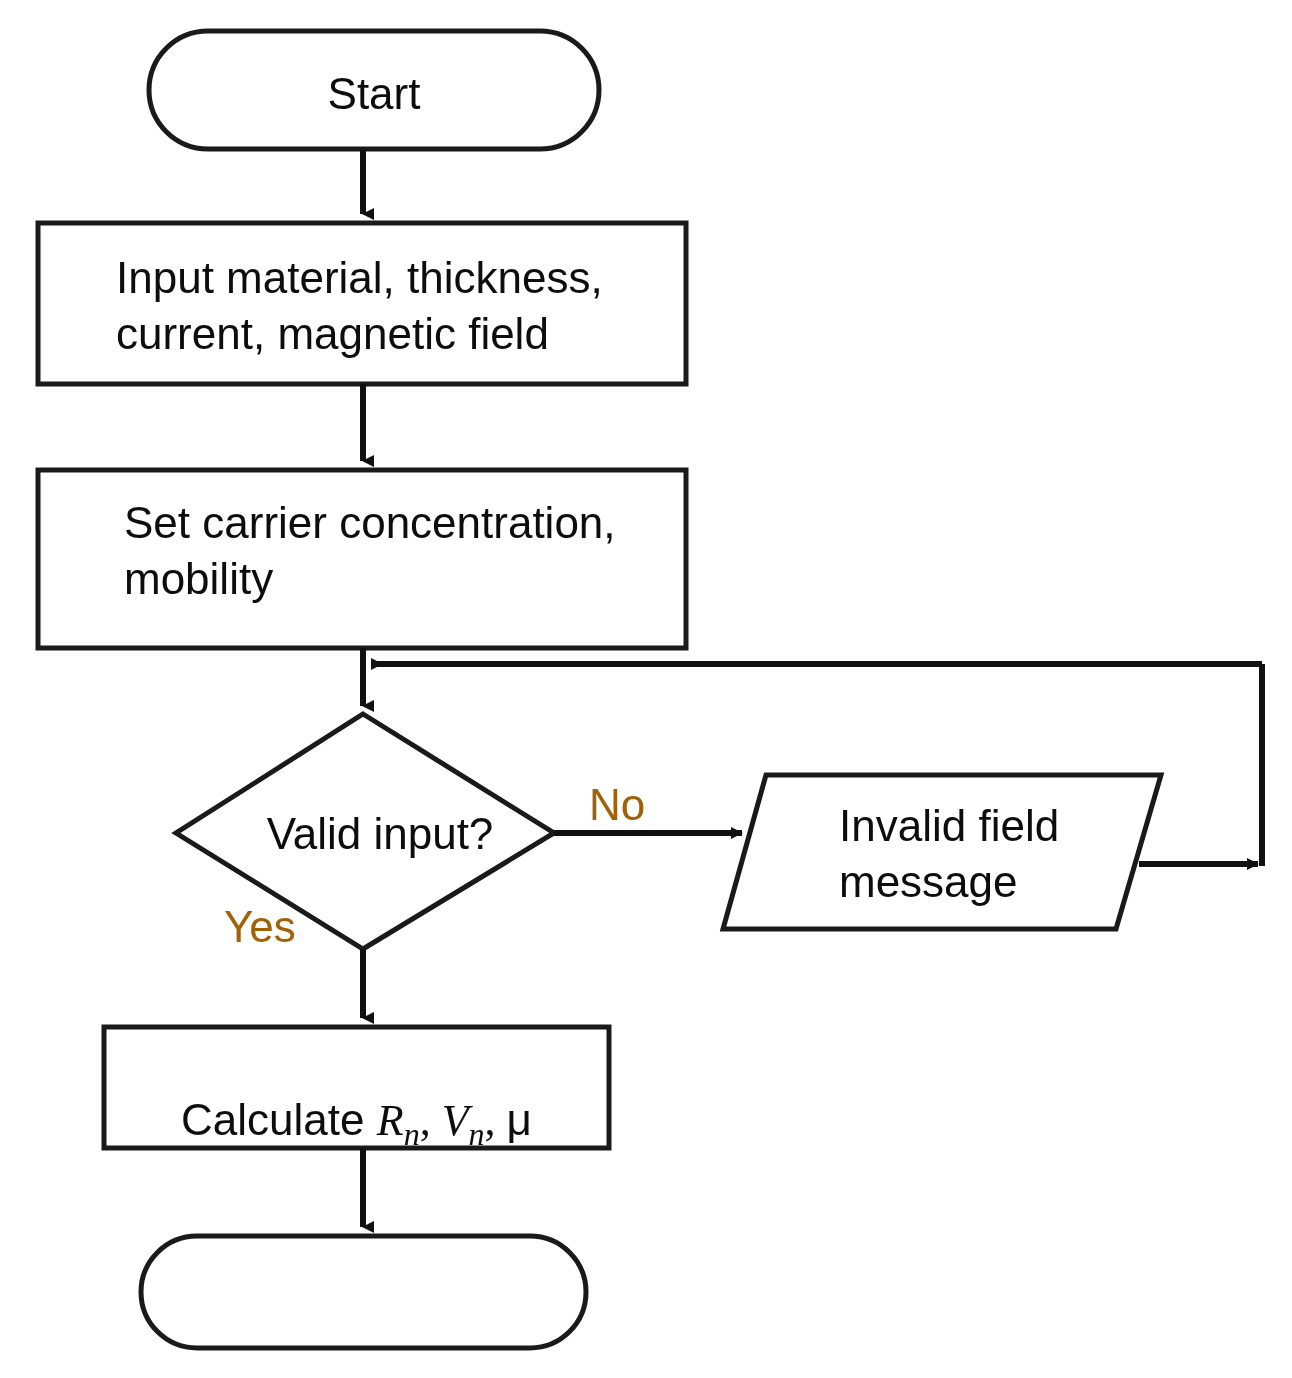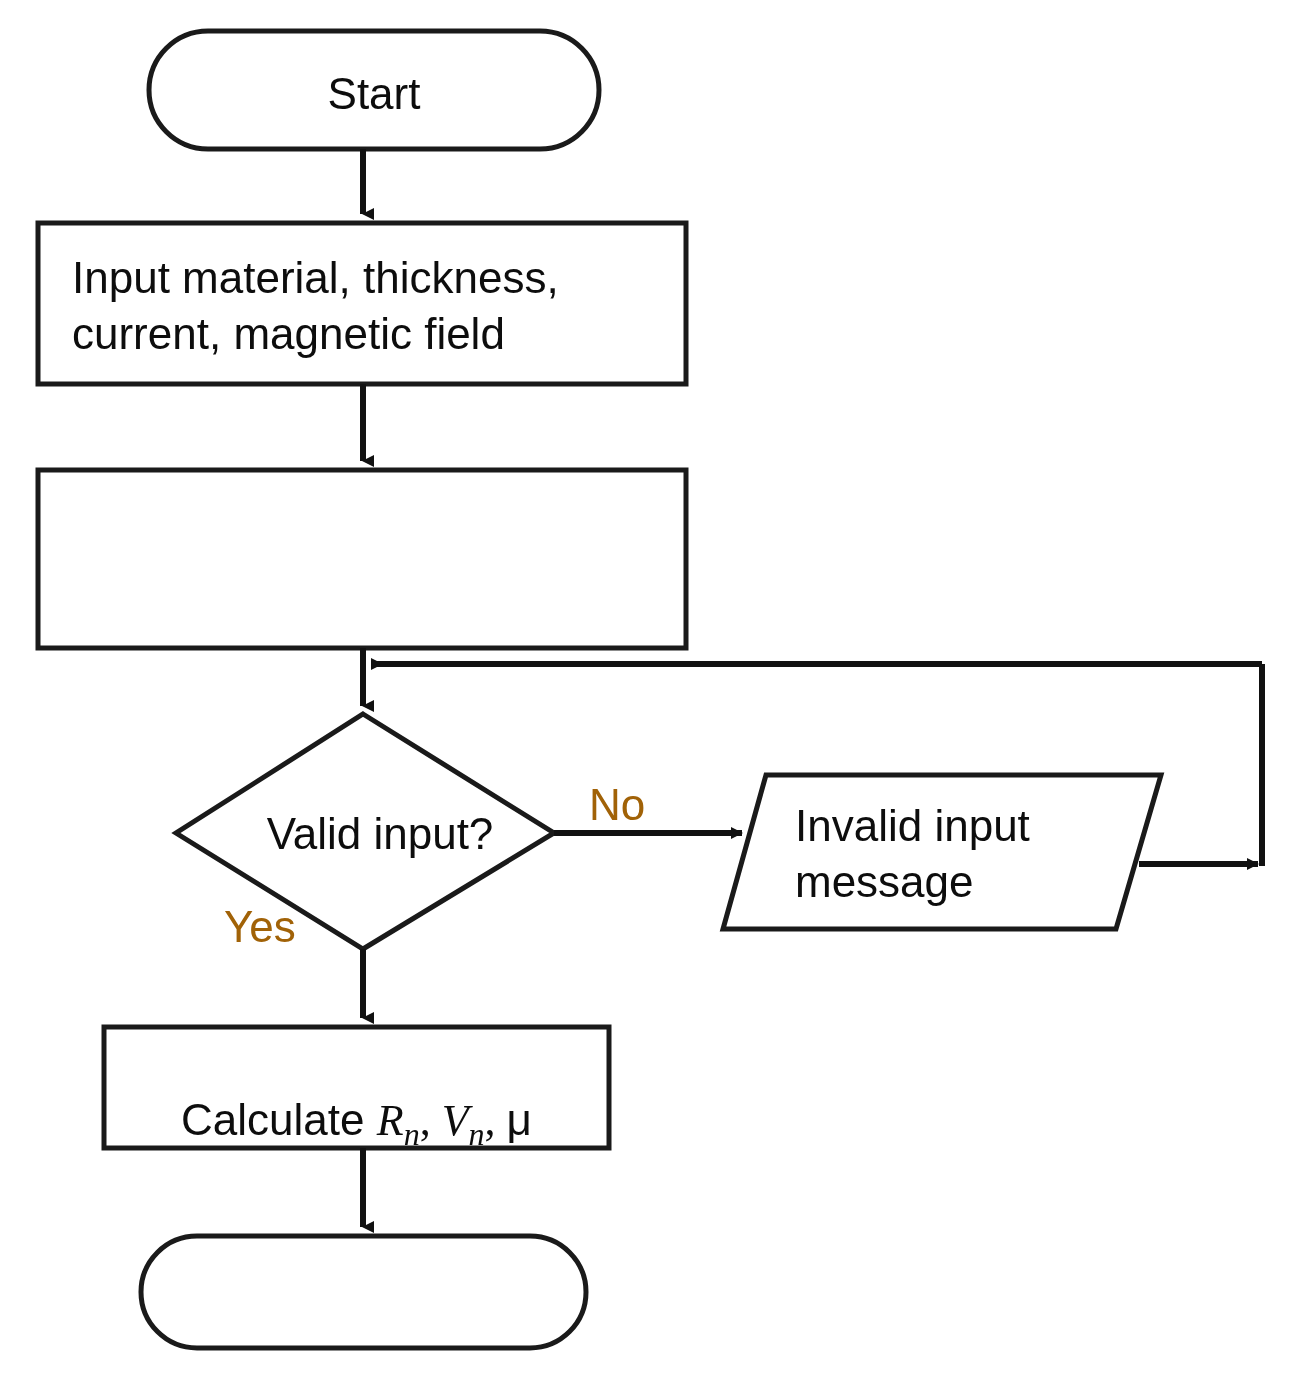--- a/index.html
+++ b/index.html
@@ -34,21 +34,21 @@
     pointer-events: none;
   }
   .edge-label {
     position: absolute;
     color: #a16207;
     font-family: "Liberation Sans", sans-serif;
     font-size: 44px;
     line-height: 50px;
   }
   .center-text { text-align: center; }
-  .left-text { text-align: left; }
+  .left-text { text-align: left; margin-left: 44px; }
   .mathvar {
     font-family: "Liberation Serif", serif;
     font-style: italic;
   }
   .mathsub {
     font-family: "Liberation Serif", serif;
     font-style: italic;
     font-size: 32px;
     vertical-align: sub;
     line-height: 0;
@@ -111,24 +111,26 @@
     <line x1="363" y1="949" x2="363" y2="1018" stroke="#111111" stroke-width="6" marker-end="url(#arrowDown)"></line>
 
     <line x1="363" y1="1148" x2="363" y2="1227" stroke="#111111" stroke-width="6" marker-end="url(#arrowDown)"></line>
   </svg>
 
   <div class="node-text center-text" style="left:149px; top:66px; width:450px;">Start</div>
 
   <div class="node-text left-text" style="left:72px; top:250px; width:620px;">Input material, thickness,
 current, magnetic field</div>
 
+  <div class="node-text left-text" style="left:80px; top:495px; width:620px;">Set carrier concentration,
+mobility</div>
 
   <div class="node-text center-text" style="left:190px; top:806px; width:380px;text-align:center;">Valid input?</div>
 
-  <div class="node-text left-text" style="left:795px; top:798px; width:360px;">Invalid input
+  <div class="node-text left-text" style="left:795px; top:798px; width:360px;">Invalid field
 message</div>
 
   <div class="node-text center-text" style="left:104px; top:1058px; width:505px;margin-top:34px;"><span>Calculate </span><span class="mathvar">R</span><span class="mathsub">n</span><span class="mathsep">, </span><span class="mathvar">V</span><span class="mathsub">n</span><span class="mathsep">, </span><span class="mathmu">μ</span></div>
 
 
   <div class="edge-label" style="left:589px; top:780px;">No</div>
 
   <div class="edge-label" style="left:224px; top:902px;">Yes</div>
 
 </div>

